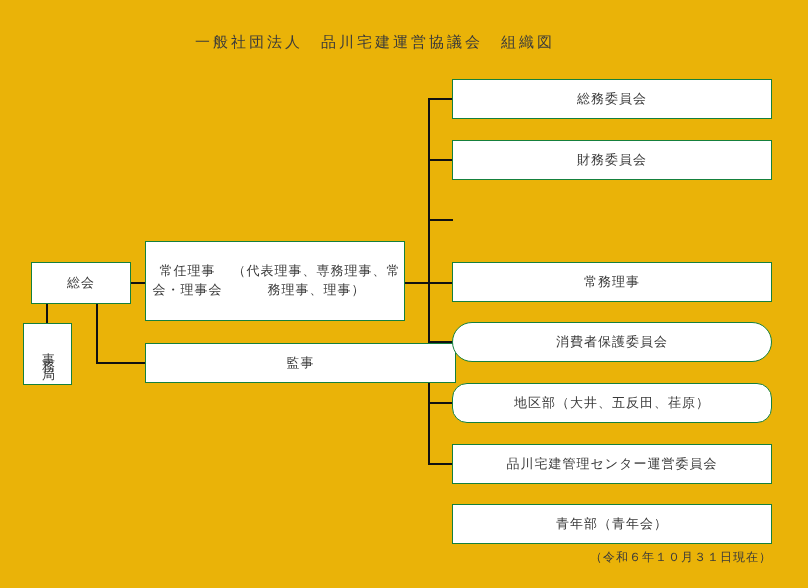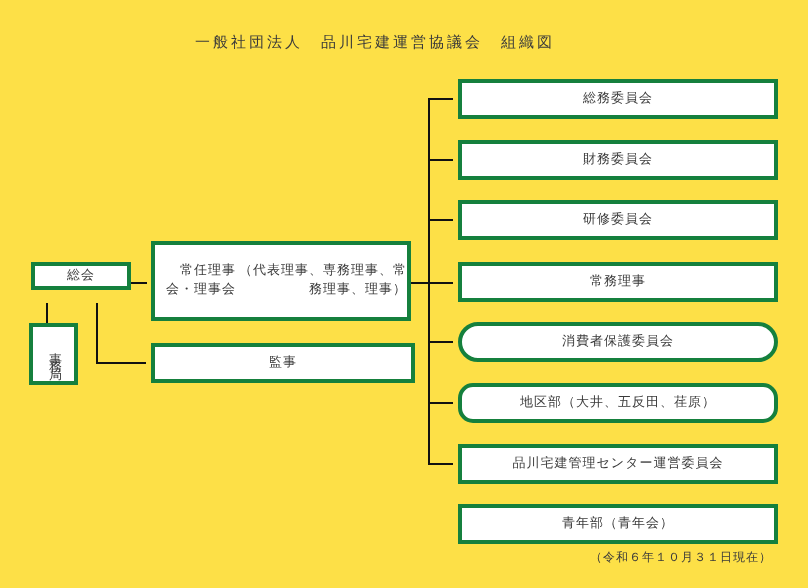--- a/index.html
+++ b/index.html
@@ -4,54 +4,53 @@
 <style>
   html, body {
     margin: 0;
     padding: 0;
     background: #ffffff;
   }
   .canvas {
     position: relative;
     width: 808px;
     height: 588px;
-    background: #fde047;
-    font-family: Liberation Mono, monospace;
+    background: #eab308;
+    font-family: Liberation Serif, serif;
     color: #3a3a3a;
     overflow: hidden;
   }
   .page-title {
     position: absolute;
     left: 0;
     top: 33px;
     width: 750px;
     text-align: center;
     font-size: 15px;
     letter-spacing: 3px;
     white-space: pre;
     color: #3a3a3a;
   }
   .box {
     position: absolute;
     box-sizing: border-box;
-    border: 4px solid #15803d;
+    border: 1px solid #15803d;
     background: #ffffff;
     display: flex;
     align-items: center;
     justify-content: center;
     font-size: 13px;
     letter-spacing: 1px;
-    text-align: right;
+    text-align: center;
     line-height: 1.45;
-    margin-left: 6px;
   }
-  .box-soukai   { left: 25px;  top: 262px; width: 100px; height: 28px; }
+  .box-soukai   { left: 31px;  top: 262px; width: 100px; height: 42px; }
   .box-jimu     { left: 23px;  top: 323px; width: 49px;  height: 62px; }
   .box-board    { left: 145px; top: 241px; width: 260px; height: 80px; flex-direction: row; }
-  .box-kanji    { left: 145px; top: 343px; width: 264px; height: 40px; }
+  .box-kanji    { left: 145px; top: 343px; width: 311px; height: 40px; }
   .box-com      { left: 452px; width: 320px; height: 40px; }
   .box-com-0 { top: 79px; }
   .box-com-1 { top: 140px; }
   .box-com-2 { top: 200px; }
   .box-com-3 { top: 262px; }
   .box-com-4 { top: 322px; border-radius: 20px; }
   .box-com-5 { top: 383px; border-radius: 15px; }
   .box-com-6 { top: 444px; }
   .box-com-7 { top: 504px; }
   .vertical-label {
@@ -128,23 +127,20 @@
   <div class="box box-kanji">
     <span>監事</span>
   </div>
 
   <div class="box box-com box-com-0">
     <span>総務委員会</span>
   </div>
   <div class="box box-com box-com-1">
     <span>財務委員会</span>
   </div>
-  <div class="box box-com box-com-2">
-    <span>研修委員会</span>
-  </div>
   <div class="box box-com box-com-3">
     <span>常務理事</span>
   </div>
   <div class="box box-com box-com-4">
     <span>消費者保護委員会</span>
   </div>
   <div class="box box-com box-com-5">
     <span>地区部（大井、五反田、荏原）</span>
   </div>
   <div class="box box-com box-com-6">

